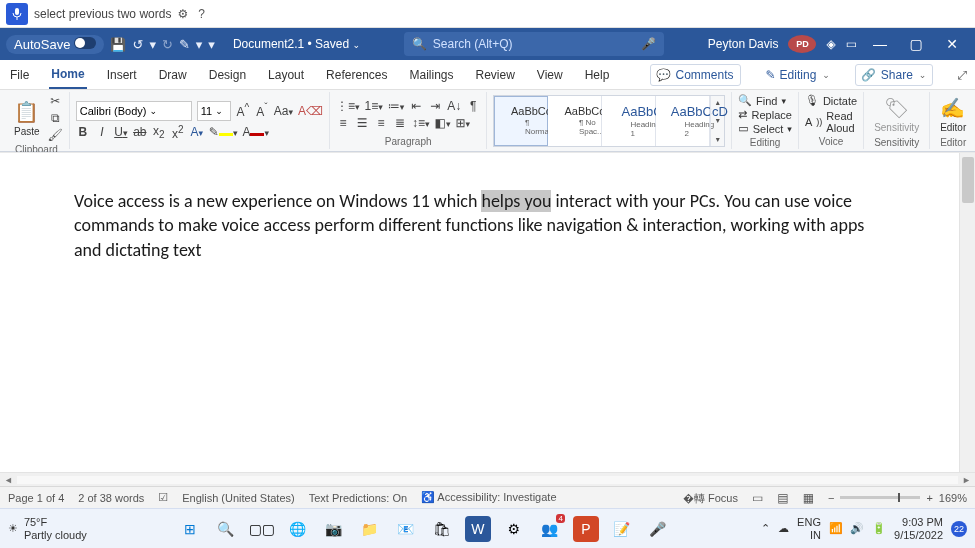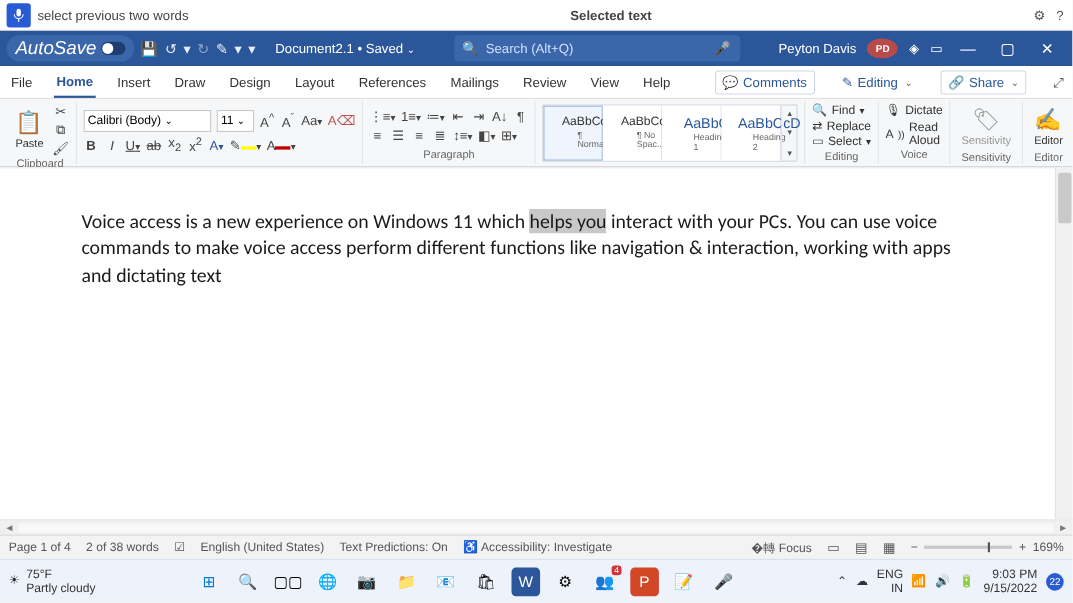--- a/index.html
+++ b/index.html
@@ -8,21 +8,21 @@
 
   
   .voicebar { height:28px; background:#fff; display:flex; align-items:center; padding:0 6px; gap:6px; border-bottom:1px solid #e0e0e0;}
   .voice-btn { width:22px; height:22px; background:#2a5bd7; border-radius:3px; display:flex; align-items:center; justify-content:center; color:#fff; }
   .voice-command { flex:0 0 auto; color:#444; }
   .voice-center { flex:1; text-align:center; font-weight:600; color:#444;}
   .voice-right { display:flex; gap:10px; color:#555; padding-right:2px;}
 
   
   .titlebar { height:32px; background:#2b579a; display:flex; align-items:center; color:#fff; padding:0 6px; gap:6px;}
-  .autosave { background:#3b67aa; border-radius:12px; padding:2px 8px; display:flex; align-items:center; gap:4px; font-size:17px;font-style:italic;}
+  .autosave { background:#3b67aa; border-radius:12px; padding:2px 8px; display:flex; align-items:flex-start; gap:4px; font-size:13px;}
   .toggle { width:22px; height:12px; background:#1e3e70; border-radius:6px; position:relative;}
   .toggle::after{content:"";width:10px;height:10px;background:#fff;border-radius:50%;position:absolute;top:1px;left:1px;}
   .qat { display:flex; gap:6px; align-items:center; color:#e8eefb; }
   .qat span { font-size:13px; }
   .docname { margin-left:12px; font-size:12px;}
   .searchwrap { flex:1; display:flex; justify-content:center; }
   .search { background:#3b67aa; border-radius:4px; width:260px; height:24px; display:flex; align-items:center; padding:0 8px; gap:6px; color:#cfe0ff;}
   .search .mic { margin-left:auto;}
   .usersec { display:flex; align-items:center; gap:10px; padding-right:4px;}
   .avatar { width:28px;height:18px;border-radius:50%;background:#b84a4a;display:flex;align-items:center;justify-content:center;font-size:9px;font-weight:600;}
@@ -94,21 +94,20 @@
 
 <div class="voicebar">
   <div class="voice-btn">
     <svg width="12" height="14" viewBox="0 0 12 14">
         <rect x="4" y="1" width="4" height="7" rx="2" fill="#fff"></rect>
         <path d="M2 6a4 4 0 0 0 8 0" stroke="#fff" fill="none"></path>
         <line x1="6" y1="10" x2="6" y2="13" stroke="#fff"></line>
       </svg>
   </div>
   <div class="voice-command">select previous two words</div>
-  <div class="voice-center">Selected text</div>
   <div class="voice-right">
     <span>⚙</span>
     <span>?</span>
   </div>
 </div>
 
 <div class="titlebar">
   <div class="autosave">
     <span>AutoSave</span>
     <div class="toggle"></div>

